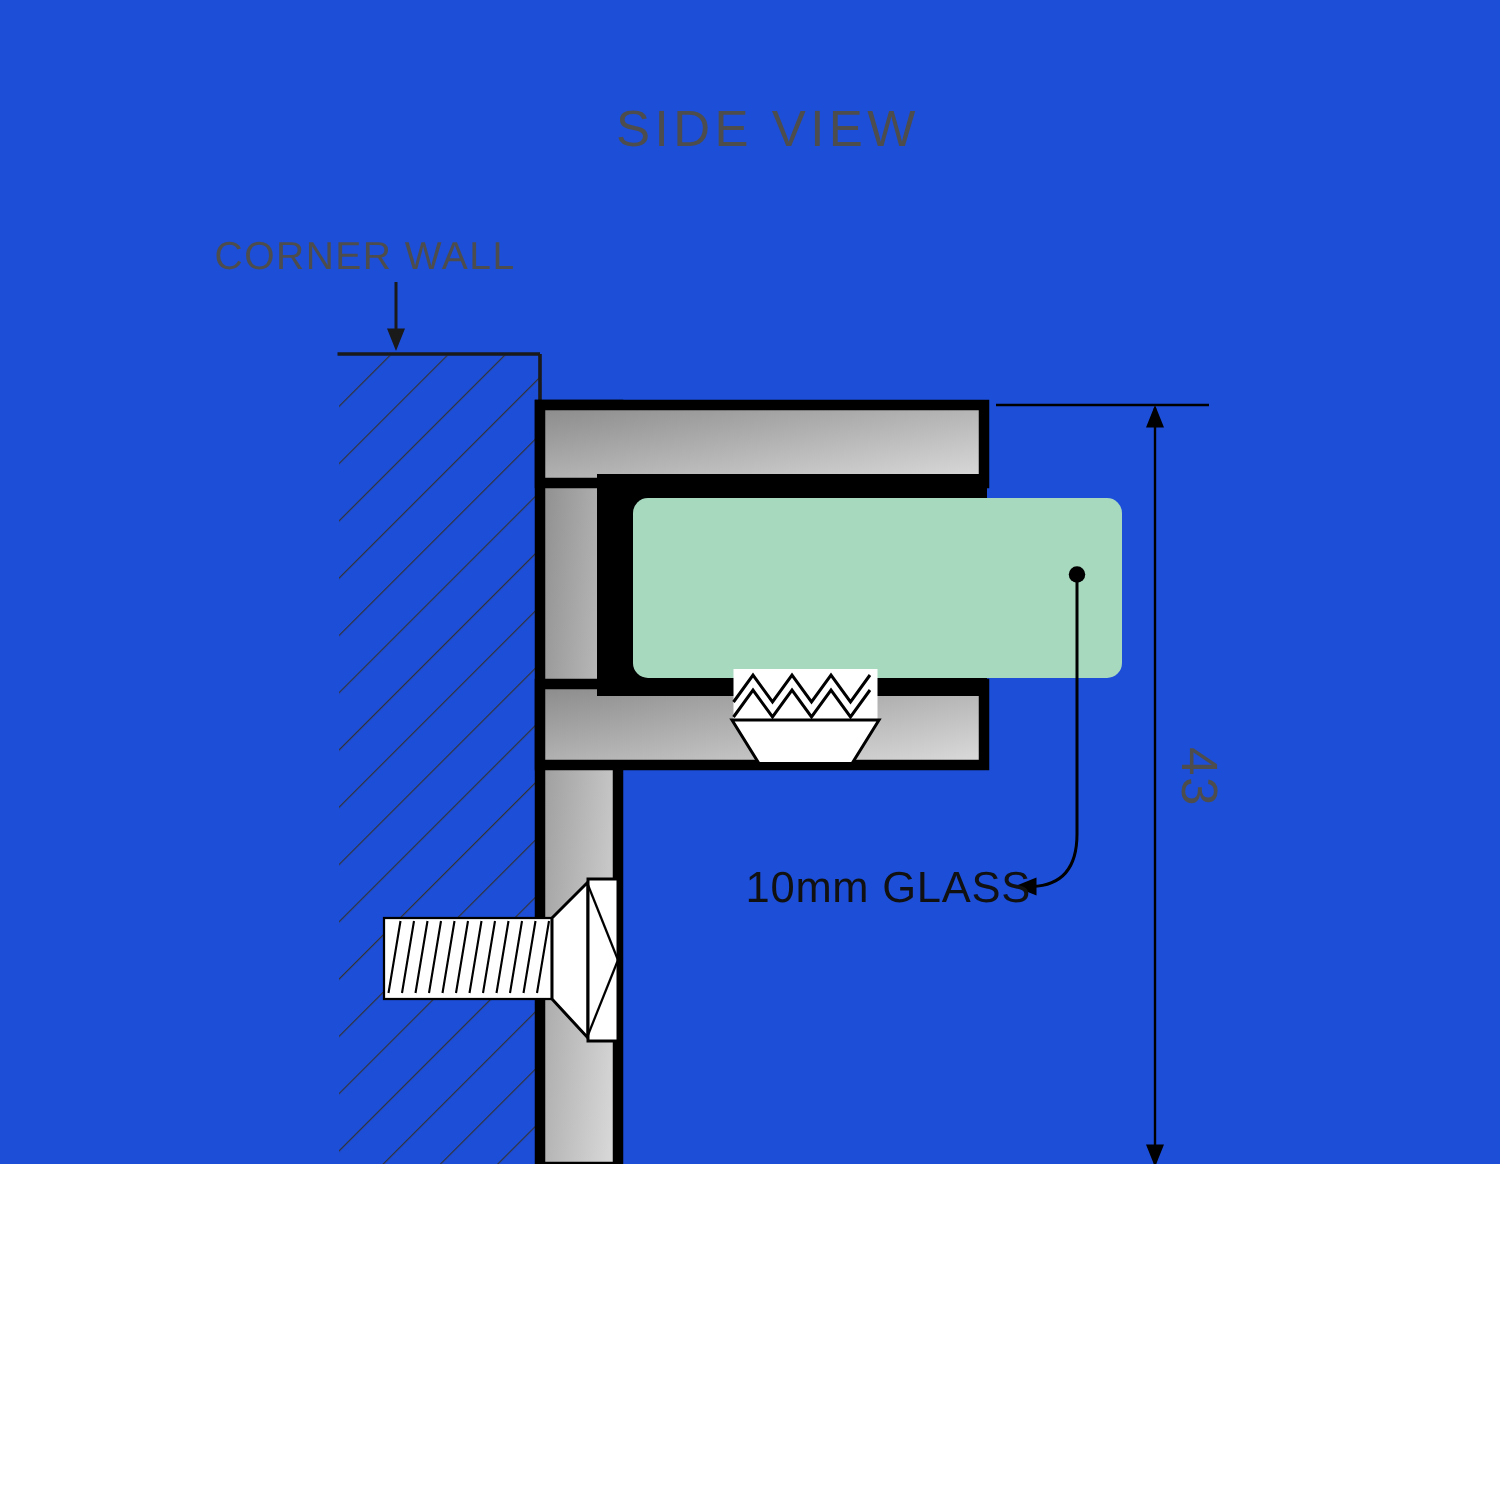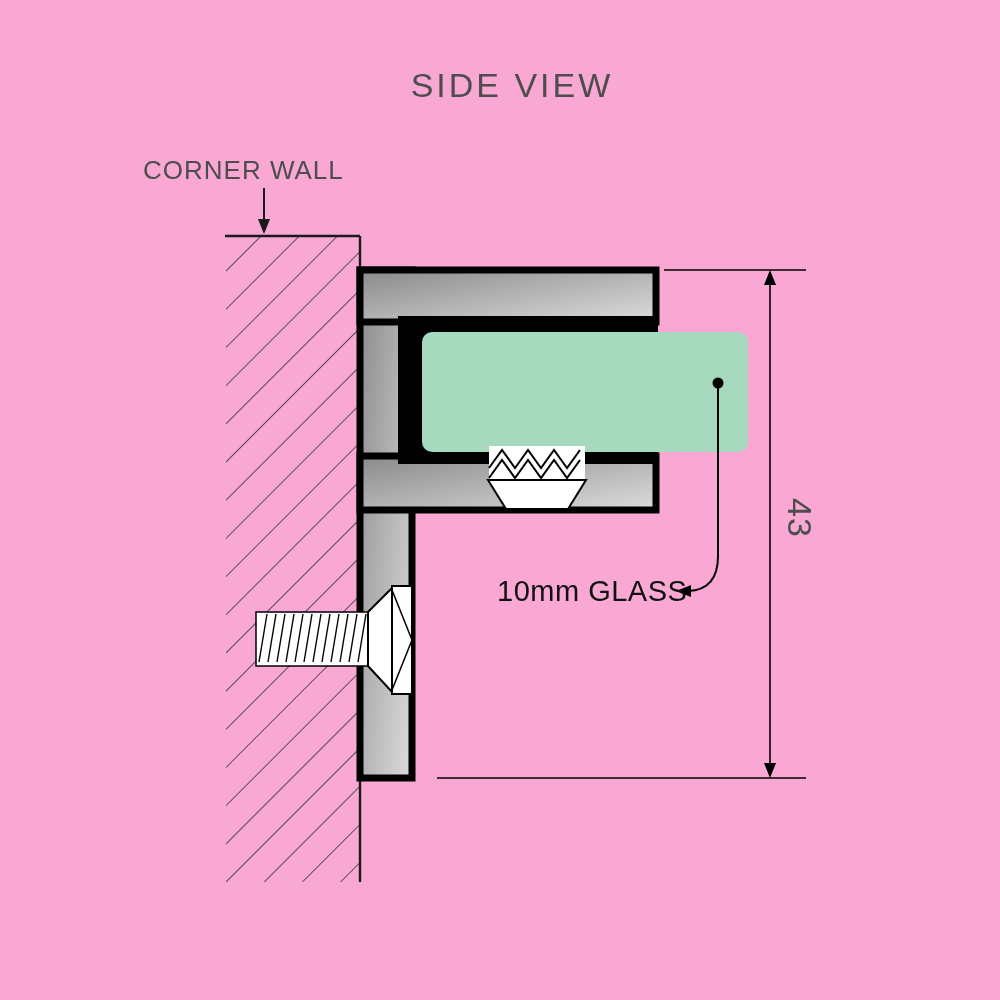--- a/index.html
+++ b/index.html
@@ -4,22 +4,22 @@
 <style>
   html, body {
     margin: 0;
     padding: 0;
     background: #ffffff;
     font-family: "Liberation Sans", sans-serif;
   }
   .canvas {
     position: relative;
     width: 1000px;
-    height: 1000px;
-    background: #f9a8d4;
+    height: 776px;
+    background: #1d4ed8;
     overflow: hidden;
   }
   svg { display: block; }
   text {
     font-family: "Liberation Sans", sans-serif;
   }
   .title-text {
     font-size: 34px;
     letter-spacing: 3px;
   }

